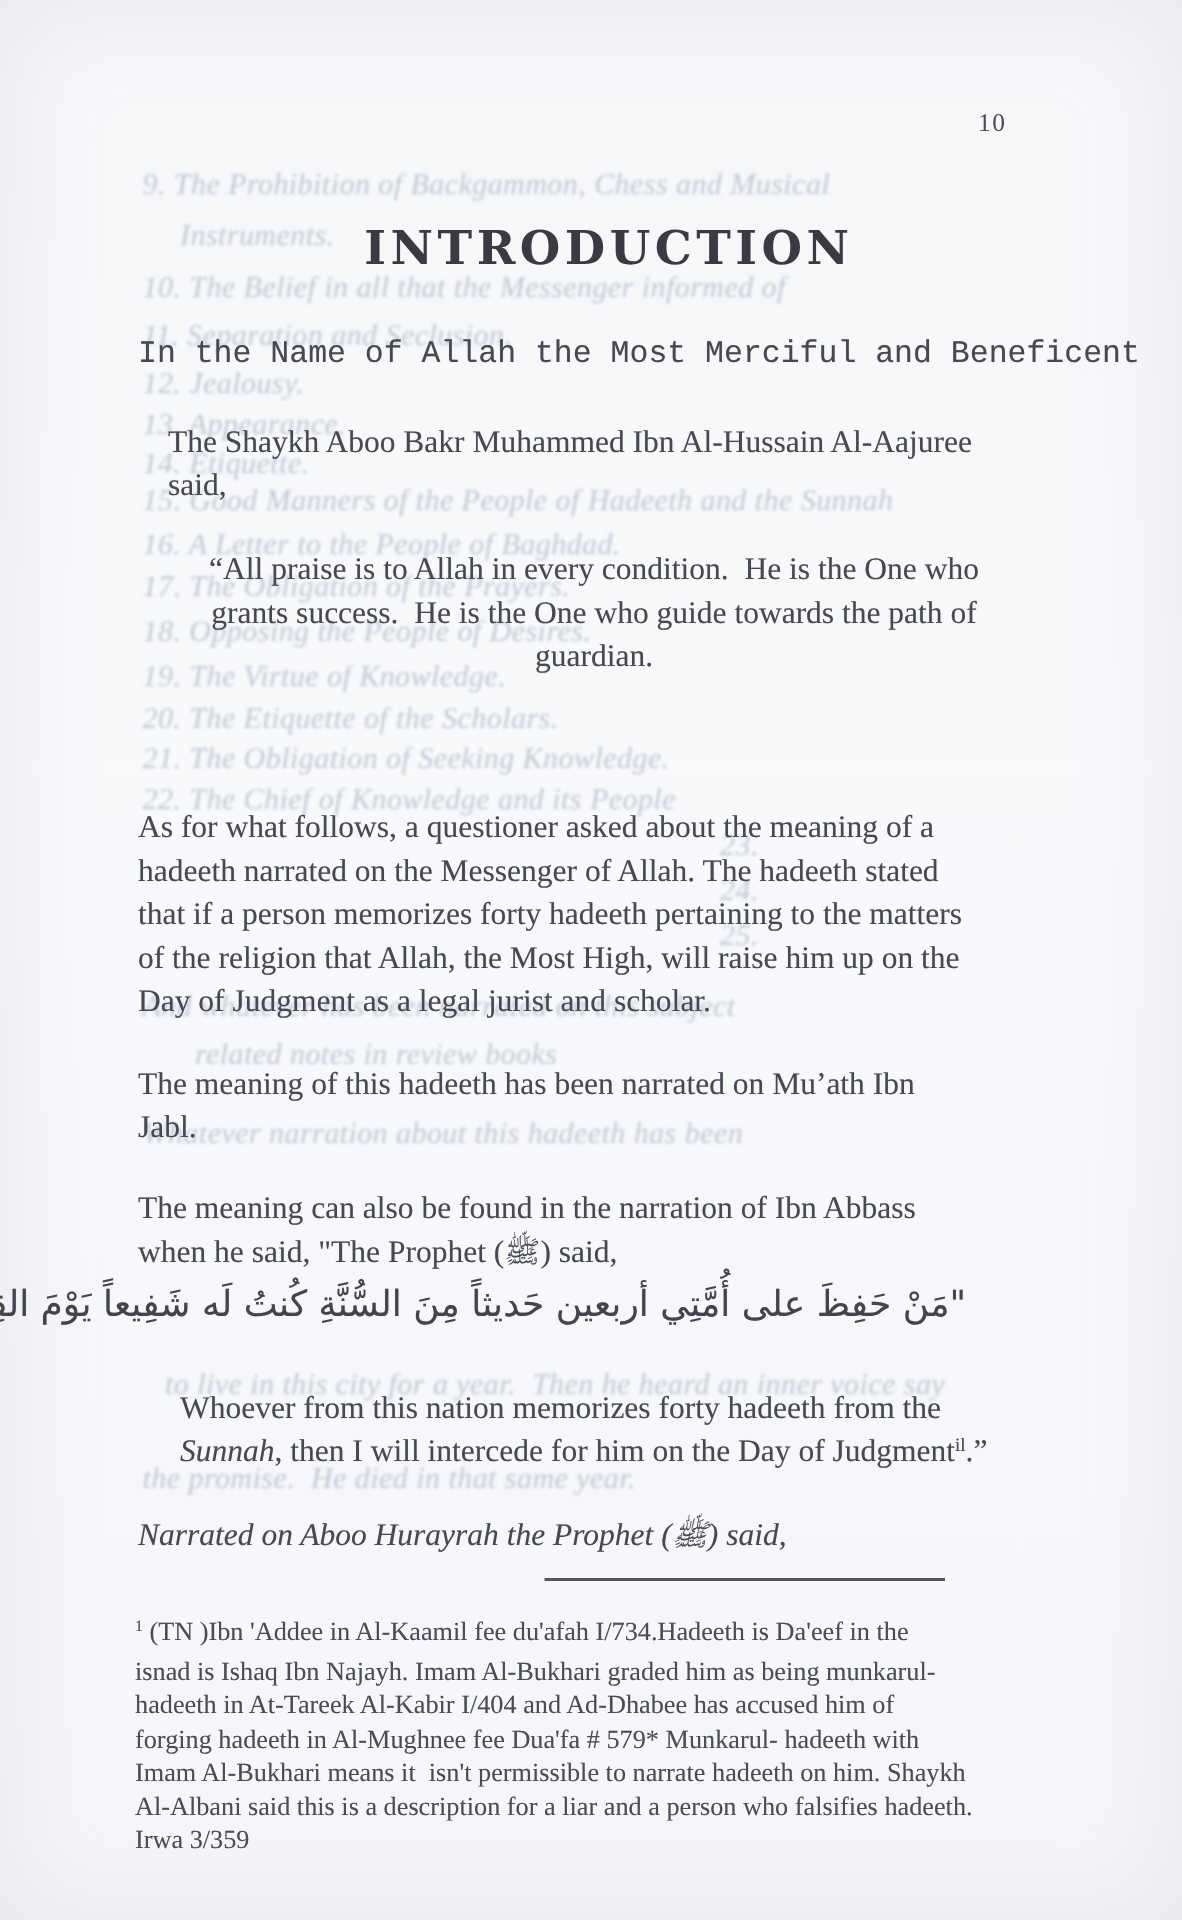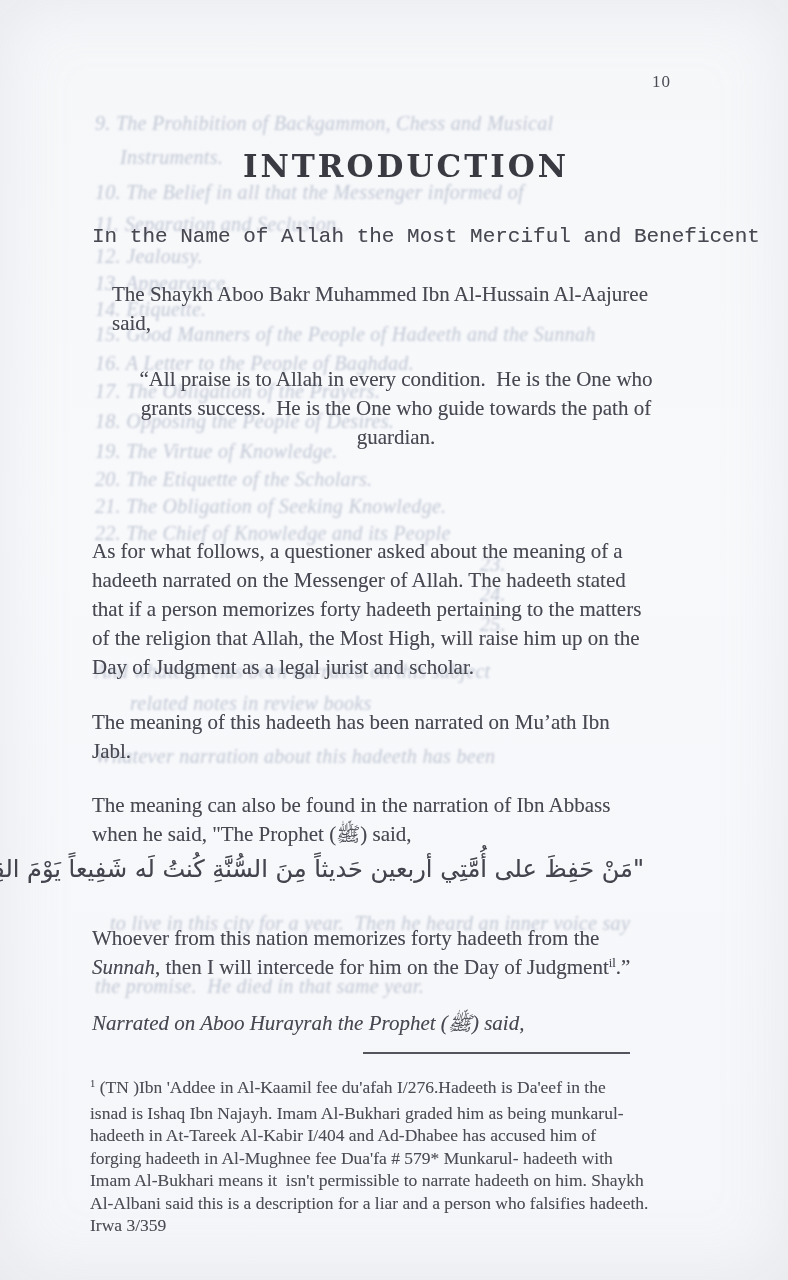--- a/index.html
+++ b/index.html
@@ -127,32 +127,32 @@
         <div class="line"><span>The meaning of this hadeeth has been narrated on Mu’ath Ibn</span></div>
         <div class="line"><span>Jabl.</span></div>
       </div>
       <div class="para " style="top: 791px;">
         <div class="line"><span>The meaning can also be found in the narration of Ibn Abbass</span></div>
         <div class="line"><span>when he said, "The Prophet (</span><span class="seg-ar">ﷺ</span><span>) said,</span></div>
       </div>
       <div class="para arabic" style="top: 852px;">
         <div class="line"><span>"مَنْ حَفِظَ على أُمَّتِي أربعين حَديثاً مِنَ السُّنَّةِ كُنتُ لَه شَفِيعاً يَوْمَ القِيَامَةِ "</span></div>
       </div>
-      <div class="para " style="top: 924px;">
+      <div class="para " style="top: 924px; margin-left: 28px;">
         <div class="line"><span>Whoever from this nation memorizes forty hadeeth from the</span></div>
         <div class="line"><span class="seg-i">Sunnah</span><span>, then I will intercede for him on the Day of Judgment</span><span class="seg-sup">il</span><span>.”</span></div>
       </div>
       <div class="para " style="top: 1009px; font-style: italic;">
         <div class="line"><span>Narrated on Aboo Hurayrah the Prophet (</span><span class="seg-ar">ﷺ</span><span>) said,</span></div>
       </div>
     </div>
 
   <div class="footnote-rule"></div>
   <div class="footnote" id="footnote">
-      <div class="line"><span class="seg-sup">1</span><span> (TN )Ibn 'Addee in Al-Kaamil fee du'afah I/276.Hadeeth is Da'eef in the</span></div>
+      <div class="line"><span class="seg-sup">1</span><span> (TN )Ibn 'Addee in Al-Kaamil fee du'afah I/734.Hadeeth is Da'eef in the</span></div>
       <div class="line"><span>isnad is Ishaq Ibn Najayh. Imam Al-Bukhari graded him as being munkarul-</span></div>
       <div class="line"><span>hadeeth in At-Tareek Al-Kabir I/404 and Ad-Dhabee has accused him of</span></div>
       <div class="line"><span>forging hadeeth in Al-Mughnee fee Dua'fa # 579* Munkarul- hadeeth with</span></div>
       <div class="line"><span>Imam Al-Bukhari means it&nbsp; isn't permissible to narrate hadeeth on him. Shaykh</span></div>
       <div class="line"><span>Al-Albani said this is a description for a liar and a person who falsifies hadeeth.</span></div>
       <div class="line"><span>Irwa 3/359</span></div>
     </div>
 </div>
 
 </body></html>

